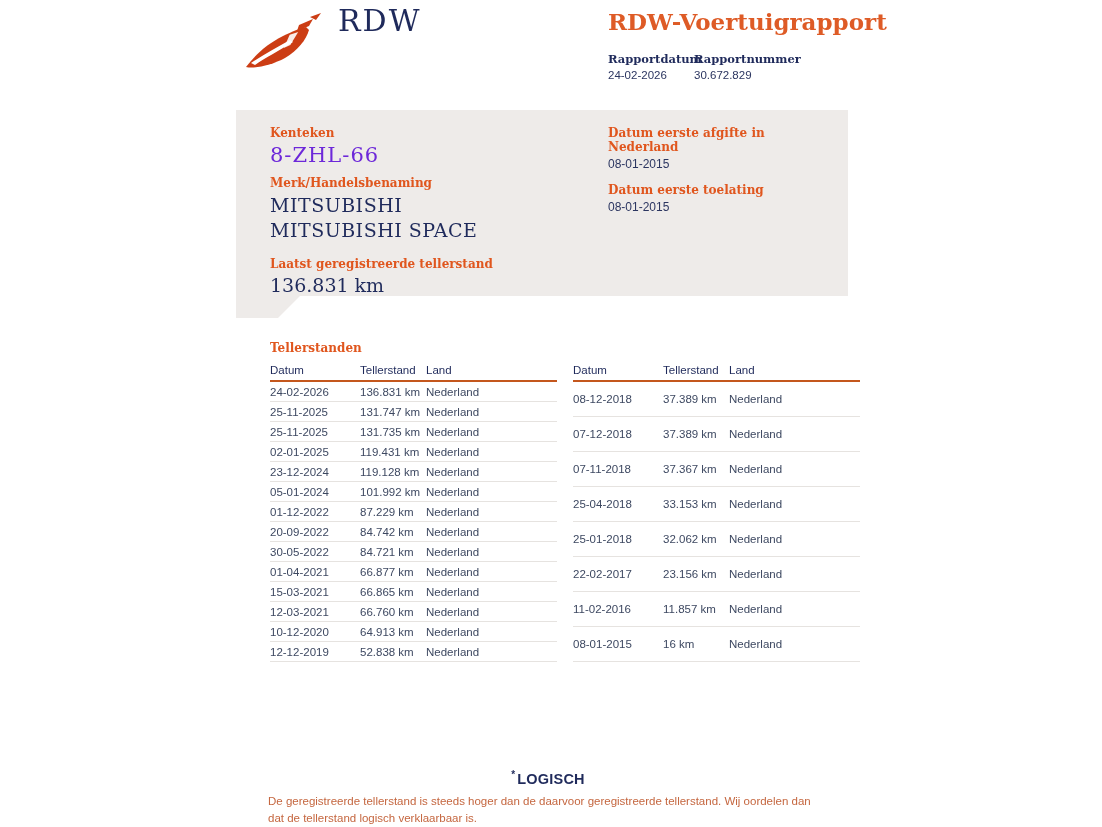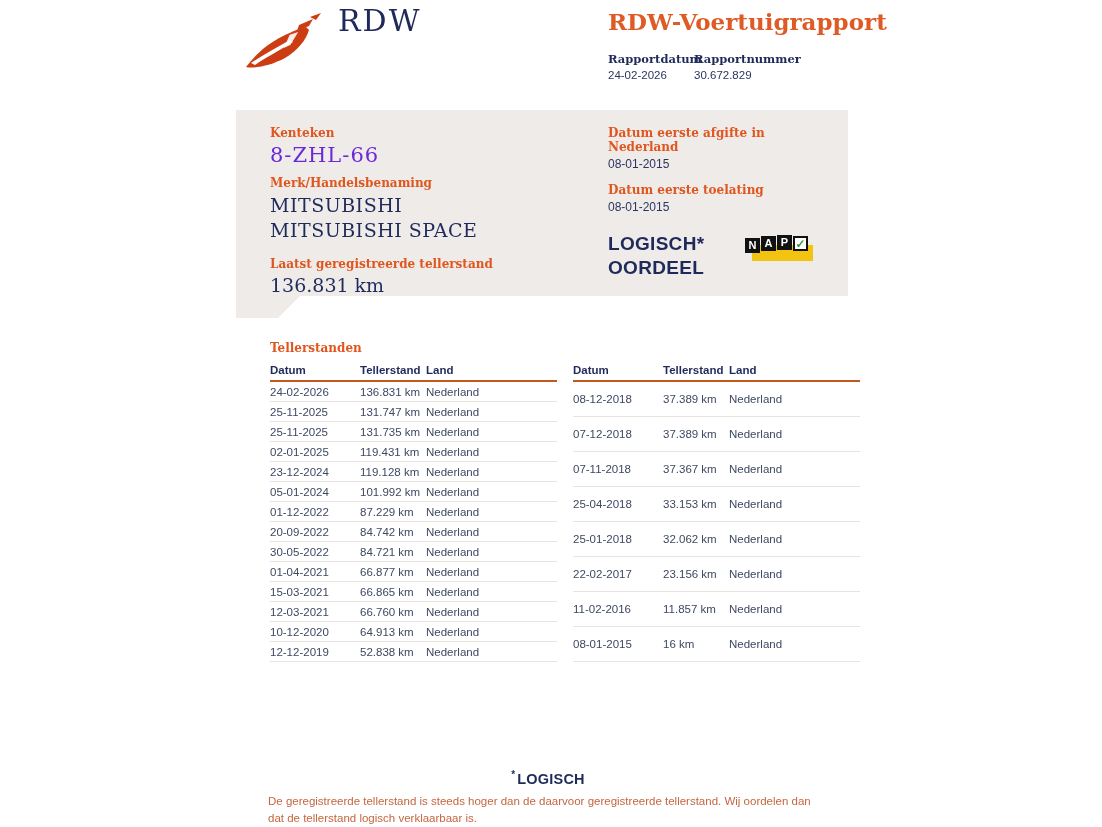--- a/index.html
+++ b/index.html
@@ -82,21 +82,21 @@
   
   .tellerstanden { position:absolute; left:270px; top:341px; }
   .section-title {
     font-family:"DejaVu Serif", serif; font-weight:bold; font-size:12px;
     color:#E0561E; margin-bottom:7px;
   }
   .tables { display:flex; gap:16px; }
   table { width:287px; border-collapse:collapse; table-layout:fixed; }
   col.c-datum { width:90px; } col.c-teller { width:66px; } col.c-land { width:131px; }
   th {
-    font-size:11.5px; font-weight:bold; color:#1F2A5B; text-align:left;
+    font-size:11.5px; font-weight:normal; color:#1F2A5B; text-align:left;
     padding:2px 0 4px 0; border-bottom:2px solid #C4571D;
   }
   th.num, td.num { text-align:left; }
   td {
     font-size:11.5px; color:#3D4861; padding:3.5px 0;
     border-bottom:1px solid #E6E3E0;
   }
 
   
   .footnote { position:absolute; left:268px; top:769px; width:560px; }
@@ -148,33 +148,20 @@
       <div class="field-label">Laatst geregistreerde tellerstand</div>
       <div class="odo-value">136.831 km</div>
     </div>
 
     <div class="panel-right">
       <div class="field-label">Datum eerste afgifte in Nederland</div>
       <div class="date-value">08-01-2015</div>
       <div class="gap12"></div>
       <div class="field-label">Datum eerste toelating</div>
       <div class="date-value">08-01-2015</div>
-      <div class="oordeel-row">
-        <div class="oordeel-text">
-          <div>LOGISCH*</div>
-          <div>OORDEEL</div>
-        </div>
-        <div class="nap-logo">
-          <div class="nap-yellow"></div>
-          <div class="nap-tile t0">N</div>
-          <div class="nap-tile t1">A</div>
-          <div class="nap-tile t2">P</div>
-          <div class="nap-check-tile">✓</div>
-        </div>
-      </div>
     </div>
   </section>
 
   <section class="tellerstanden">
     <div class="section-title">Tellerstanden</div>
     <div class="tables">
       <table>
         <colgroup>
             <col class="c-datum">
             <col class="c-teller">

